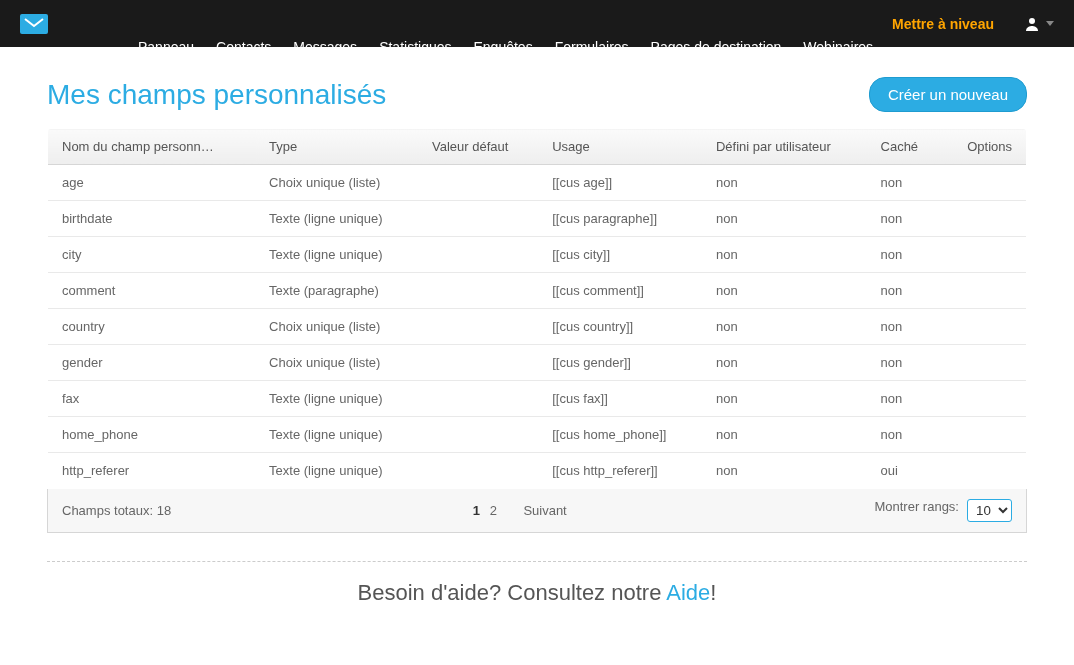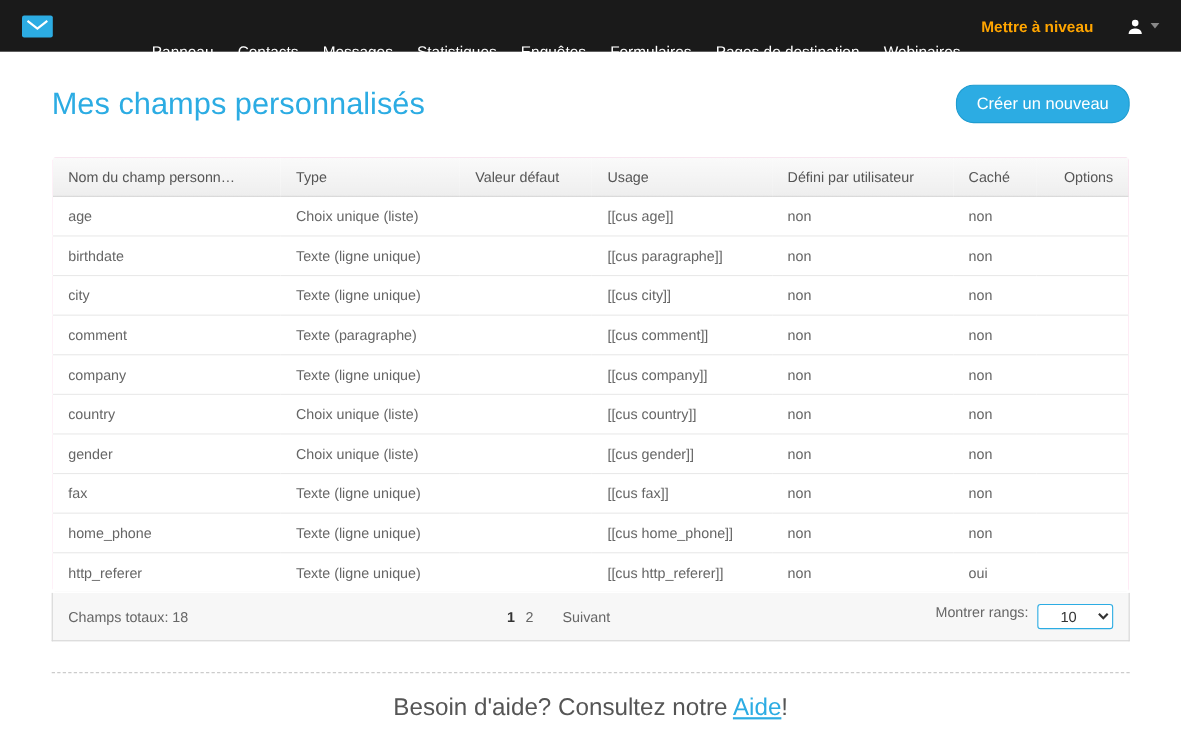--- a/index.html
+++ b/index.html
@@ -65,21 +65,21 @@
   
   .container {
     max-width: 980px;
     margin: 0 auto;
     padding: 30px 0 0 0;
   }
   .page-header {
     display: flex;
     align-items: center;
     justify-content: space-between;
-    margin-bottom: 30px;
+    margin-bottom: 16px;
   }
   .page-title {
     color: #2cace3;
     font-size: 28px;
     font-weight: 300;
   }
   .btn-primary {
     background: #2cace3;
     color: #fff;
     border: 1px solid #1f9cd0;
@@ -134,38 +134,38 @@
   .grid-footer .center a { color: #666; text-decoration: none; margin: 0 6px; cursor: pointer; }
   .grid-footer .right {
     flex: 0 0 auto;
     display: flex;
     align-items: flex-start;
     gap: 8px;
   }
   .grid-footer select {
     border: 1px solid #2cace3;
     border-radius: 3px;
-    padding: 2px 16px;
+    padding: 2px 4px;
     color: #333;
     background: #fff;
   }
 
   
   .dashed-divider {
     border-top: 1px dashed #ccc;
     margin: 28px 0 18px 0;
   }
   .help-footer {
     text-align: center;
     font-size: 22px;
     color: #555;
     font-weight: 300;
     padding-bottom: 24px;
   }
-  .help-footer a { color: #2cace3; text-decoration: underline; }
+  .help-footer a { color: #2cace3; }
 </style>
 </head>
 <body>
 
 <div class="topnav">
   <div class="logo">
     <svg width="20" height="12" viewBox="0 0 20 12">
         <path d="M1 1 L10 8 L19 1" stroke="#fff" stroke-width="2" fill="none"></path>
       </svg>
   </div>
@@ -236,29 +236,20 @@
           <td>[[cus city]]</td>
           <td>non</td>
           <td>non</td>
           <td></td>
         </tr>
         <tr>
           <td>comment</td>
           <td>Texte (paragraphe)</td>
           <td></td>
           <td>[[cus comment]]</td>
-          <td>non</td>
-          <td>non</td>
-          <td></td>
-        </tr>
-        <tr>
-          <td>company</td>
-          <td>Texte (ligne unique)</td>
-          <td></td>
-          <td>[[cus company]]</td>
           <td>non</td>
           <td>non</td>
           <td></td>
         </tr>
         <tr>
           <td>country</td>
           <td>Choix unique (liste)</td>
           <td></td>
           <td>[[cus country]]</td>
           <td>non</td>

